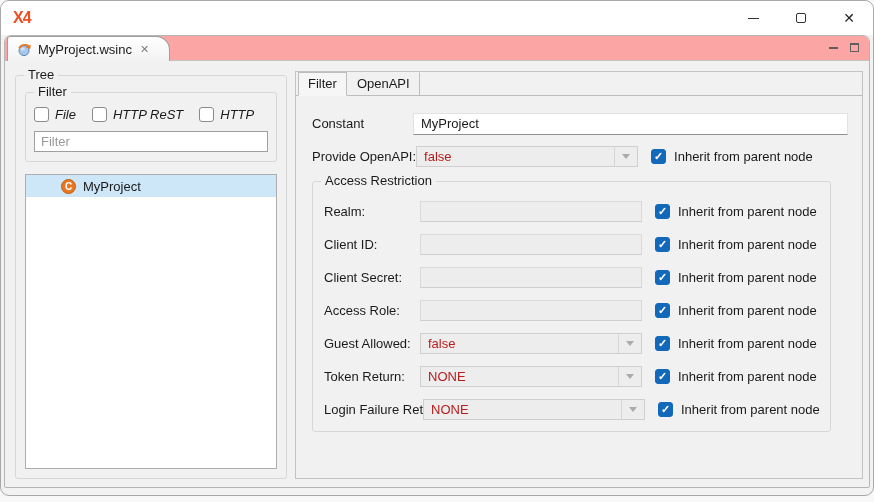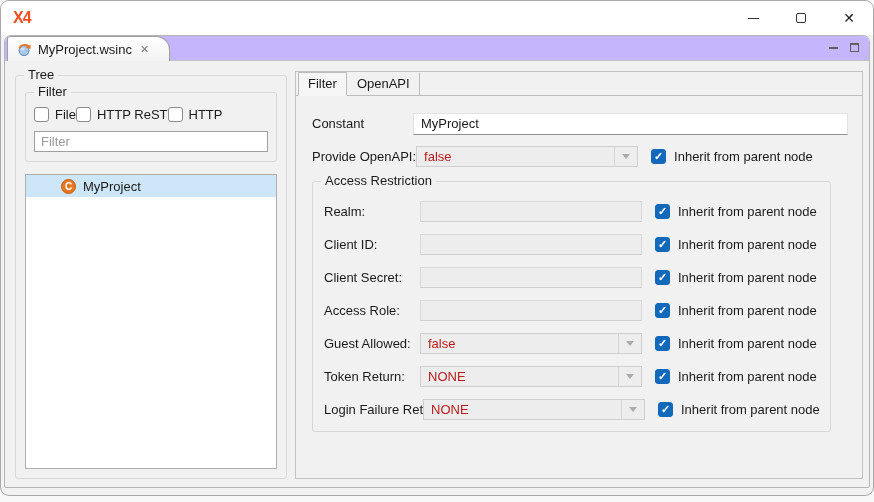--- a/index.html
+++ b/index.html
@@ -16,40 +16,40 @@
   .win-btn { width: 48px; height: 100%; display: flex; align-items: center; justify-content: center; cursor: default; }
   .glyph-min { width: 11px; height: 1px; background: #333; }
   .glyph-max { width: 10px; height: 10px; border: 1.4px solid #333; border-radius: 2px; }
   .glyph-close { font-size: 14px; color: #222; line-height: 1; }
   
   .editor {
     position: absolute; left: 3px; right: 3px; top: 34px; bottom: 7px;
     border: 1px solid #b5b5b5; border-radius: 7px 7px 2px 2px;
     background: #f1f1f1; display: flex; flex-direction: column; overflow: hidden;
   }
-  .tabstrip { height: 25px; background: #c4b5fd; border-bottom: 1px solid #c3c3c3; display: flex; align-items: flex-end; flex: none; }
+  .tabstrip { height: 25px; background: #fca5a5; border-bottom: 1px solid #c3c3c3; display: flex; align-items: flex-end; flex: none; }
   .etab {
     height: 25px; margin-left: 2px; margin-bottom: -1px;
     display: flex; align-items: center; gap: 6px; padding: 0 20px 0 8px;
     background: linear-gradient(#ffffff, #f3f3f3);
     border: 1px solid #9f9f9f; border-bottom: none; border-radius: 3px 14px 0 0;
     font-size: 13px;
   }
   .etab-close { font-size: 11px; color: #7c7c7c; margin-left: 2px; }
   .view-btns { margin-left: auto; display: flex; gap: 12px; margin-right: 10px; margin-bottom: 8px; align-items: center; }
   .vmin { width: 9px; height: 3px; border-bottom: 2px solid #5e5e5e; }
   .vmax { width: 9px; height: 9px; border: 1px solid #5e5e5e; border-top-width: 2px; }
   .editor-body { flex: 1; display: flex; padding: 0 6px; overflow: hidden; }
   
   .group { position: relative; border: 1px solid #d7d7d7; border-radius: 3px; }
   .group-label { position: absolute; top: -9px; left: 8px; background: #f1f1f1; padding: 0 4px; font-size: 13px; white-space: nowrap; }
   
   .tree-group { width: 272px; flex: none; margin: 14px 8px 8px 4px; padding: 16px 9px 9px 9px; display: flex; flex-direction: column; }
   .filter-group { flex: none; padding: 14px 8px 9px 8px; margin-bottom: 12px; }
-  .cb-row { display: flex; align-items: center; gap: 0; margin-bottom: 9px; }
+  .cb-row { display: flex; align-items: center; gap: 16px; margin-bottom: 9px; font-style: italic; }
   .cb-item { display: flex; align-items: center; gap: 6px; }
   .cb { width: 15px; height: 15px; border: 1px solid #8b8b8b; border-radius: 3px; background: #fff; flex: none;
         display: flex; align-items: center; justify-content: center; }
   .cb.checked { background: #1268b9; border-color: #1268b9; }
   .cb.checked::after { content: "✓"; color: #fff; font-size: 11px; font-weight: bold; line-height: 1; }
   .filter-input { width: 100%; height: 21px; border: 1px solid #9f9f9f; background: #fff; padding: 0 6px; font-size: 13px; font-family: "Liberation Sans", sans-serif; color: #1a1a1a; }
   .filter-input::placeholder { color: #9a9a9a; }
   .tree-list { flex: 1; background: #fff; border: 1px solid #aeaeae; overflow: hidden; }
   .tree-row { height: 22px; display: flex; align-items: center; gap: 7px; padding-left: 35px; }
   .tree-row.selected { background: #cde7f9; }

